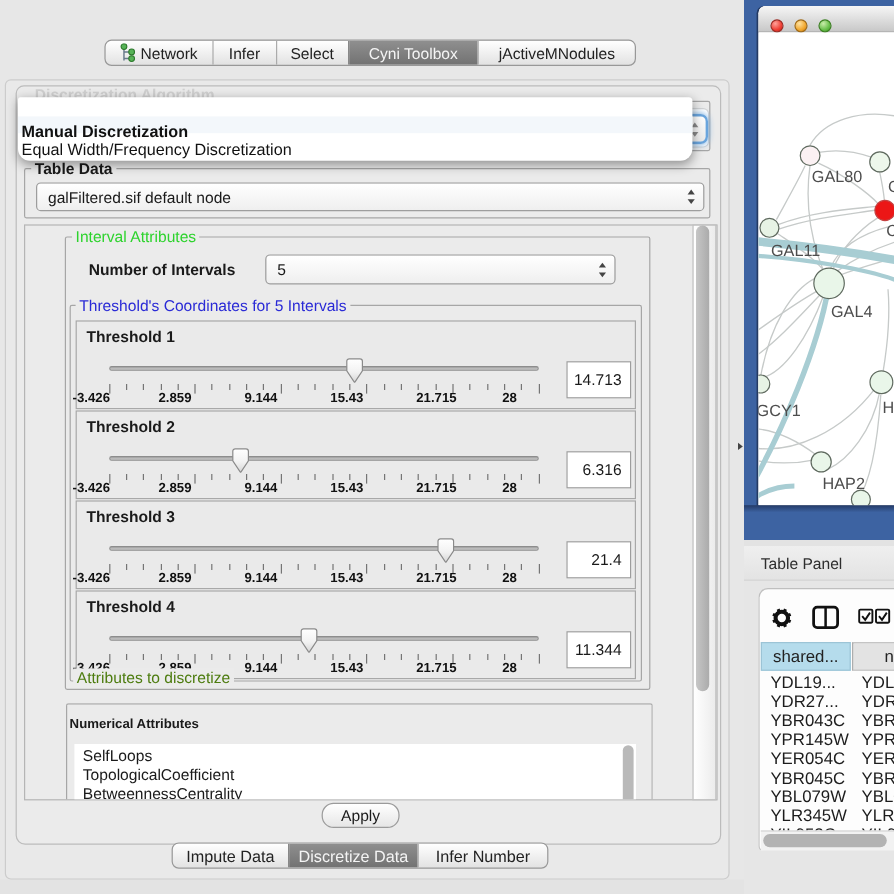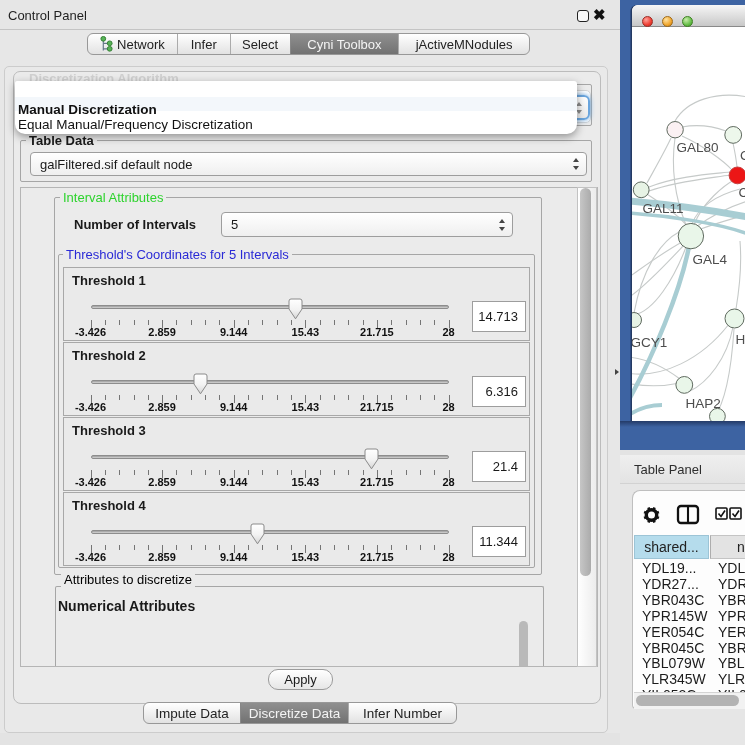--- a/index.html
+++ b/index.html
@@ -30,21 +30,21 @@
 .arrdn{border-top:4.5px solid #444}
 
 #spane{position:absolute;left:20px;top:187px;width:578px;height:480px;border:1px solid #b5b5b5;background:#ebebeb;overflow:hidden}
 #vsb{position:absolute;left:577px;top:187px;width:20px;height:480px;background:linear-gradient(to right,#ffffff,#ececec);border:1px solid #c2c2c2}
 #vthumb{position:absolute;left:580px;top:188px;width:11px;height:388px;background:linear-gradient(to right,#c6c6c6,#ababab);border-radius:6px}
 
 .tbox{position:absolute;width:467px;height:74px;border:1px solid #a8a8a8;background:#eaeaea}
 .tlab{position:absolute;left:8px;top:5px;font-size:13px;font-weight:bold;color:#1a1a1a}
 .track{position:absolute;height:4px;background:linear-gradient(#9b9b9b,#d6d6d6);border:1px solid #8d8d8d;border-radius:2px}
 .tick{position:absolute;width:1px;background:#757575}
-.slab{position:absolute;width:60px;text-align:center;font-size:11px;font-weight:bold;color:#111}
+.slab{position:absolute;width:60px;text-align:left;font-size:11px;font-weight:bold;color:#111}
 .thumb{position:absolute}
 .vbox{position:absolute;left:408px;top:33px;width:54px;height:31px;background:#ffffff;border:1px solid #9d9d9d;
  font-size:13px;color:#1a1a1a;display:flex;align-items:center;justify-content:flex-end;padding-right:7px}
 
 #popup{position:absolute;left:15px;top:81px;width:562px;height:53px;background:#ffffff;
  border-radius:2px 3px 10px 10px;box-shadow:0 3px 9px rgba(0,0,0,0.38);z-index:40}
 
 #alist{position:absolute;left:61px;top:619px;width:468px;height:47px;background:#ffffff;font-size:13px;color:#1a1a1a}
 
 #applybtn{position:absolute;left:268px;top:669px;width:65px;height:21px;background:linear-gradient(#ffffff,#e6e6e6);
@@ -59,25 +59,20 @@
 
 #tpbar{position:absolute;left:620px;top:455px;width:125px;height:29px;background:linear-gradient(#efefef,#e3e3e3);border-bottom:1px solid #d2d2d2}
 #tpbar div{position:absolute;left:14px;top:7px;font-size:13px;color:#2e2e2e}
 #tparea{position:absolute;left:620px;top:484px;width:125px;height:261px;background:#e6e6e6}
 #tcard{position:absolute;left:632px;top:490px;width:113px;height:219px;background:#fdfdfd;border:1px solid #bfbfbf;border-radius:8px 0 0 4px;border-right:none}
 .hcell{position:absolute;top:44px;height:24px;font-size:14px;color:#222;display:flex;align-items:center}
 .trow{position:absolute;font-size:14px;color:#1c1c1c;white-space:nowrap}
 </style></head><body>
 
 <div id="win">
-<div id="titlebar">
-      <div id="title">Control Panel</div>
-      <div id="maxbox"></div>
-      <div id="closex">✖</div>
-    </div>
 <div class="tabbar" style="left:87px;top:33px;width:443px">
 <div class="seg" style="width:89px"><svg width="13" height="17" viewBox="0 0 13 17" style="margin-right:4px">
           <path d="M3.3 3 L3.3 14.5 M3.3 7.3 L9.7 7.3 M3.3 12.8 L9.7 12.8" stroke="#67798a" stroke-width="1.2" fill="none"></path>
           <circle cx="3.3" cy="2.8" r="2.4" fill="#57b357" stroke="#2d7a2d" stroke-width="0.9"></circle>
           <circle cx="9.7" cy="7.3" r="2.4" fill="#57b357" stroke="#2d7a2d" stroke-width="0.9"></circle>
           <circle cx="9.7" cy="12.8" r="2.4" fill="#57b357" stroke="#2d7a2d" stroke-width="0.9"></circle>
         </svg>Network</div>
 <div class="seg" style="width:53px">Infer</div>
 <div class="seg" style="width:60px">Select</div>
 <div class="seg sel" style="width:109px">Cyni Toolbox</div>
@@ -287,36 +282,39 @@
               <stop offset="0" stop-color="#ffffff"></stop>
               <stop offset="0.55" stop-color="#f2f2f2"></stop>
               <stop offset="1" stop-color="#d6d6d6"></stop>
             </linearGradient>
           </defs>
           <path d="M3,1 h9 a2,2 0 0 1 2,2 v8 l-6.5,9.8 -6.5,-9.8 v-8 a2,2 0 0 1 2,-2 z" fill="url(#tg4)" stroke="#8a8a8a" stroke-width="1"></path>
         </svg>
         <div class="vbox">11.344</div>
       </div>
 <div class="group" style="left:34px;top:398px;width:489px;height:120px;border-bottom:none"></div>
-<div class="glab" style="left:40px;top:384px;color:#000000">Attributes to discretize</div>
-<div class="abs bold" style="left:37px;top:410px;font-size:14px">Numerical Attributes</div>
+<div class="glab" style="left:40px;top:369px;color:#4d7c0f">Attributes to discretize</div>
+<div class="abs bold" style="left:37px;top:410px;font-size:11px">Numerical Attributes</div>
+<div id="alist" style="left:41px;top:432px">
+        <div style="padding:2px 0 0 7px;line-height:15.9px">SelfLoops<br>TopologicalCoefficient<br>BetweennessCentrality</div>
+      </div>
 <div class="abs" style="left:497.5px;top:433px;width:9px;height:60px;background:#b9b9b9;border-radius:5px"></div>
 </div>
 <div id="vsb"></div>
     <div id="vthumb"></div>
 <div id="applybtn">Apply</div>
 <div class="tabbar" style="left:143px;top:702px;width:314px;font-size:13.5px">
 <div class="seg" style="width:96px">Impute Data</div>
 <div class="seg sel" style="width:108px">Discretize Data</div>
 <div class="seg" style="width:108px">Infer Number</div>
 </div>
 <div id="popup">
 <div style="position:absolute;left:0;top:16px;width:562px;height:14px;background:#f3f7fb"></div>
 <div style="position:absolute;left:3px;top:21px;font-size:13.5px;font-weight:bold;color:#111">Manual Discretization</div>
-<div style="position:absolute;left:3px;top:36px;font-size:13.5px;color:#111">Equal Manual/Frequency Discretization</div>
+<div style="position:absolute;left:3px;top:36px;font-size:13.5px;color:#111">Equal Width/Frequency Discretization</div>
 </div>
 <div class="abs" style="left:615px;top:369px;width:0;height:0;border-top:3px solid transparent;border-bottom:3px solid transparent;border-left:4px solid #444"></div>
 </div>
 <div id="bluearea"></div>
 <div class="abs" style="left:620px;top:421px;width:125px;height:6px;background:linear-gradient(rgba(15,25,55,0.55),rgba(15,25,55,0));z-index:5"></div>
 <div id="macwin">
 <div id="mactb">
 <div class="mbtn" style="left:10px;background:radial-gradient(circle at 35% 30%,#ffa29a,#ee3b30 62%,#b92c22);border:0.5px solid #9c2b24"></div>
 <div class="mbtn" style="left:30px;background:radial-gradient(circle at 35% 30%,#ffe2a0,#f0a52b 62%,#c07a18);border:0.5px solid #a06a16"></div>
 <div class="mbtn" style="left:50px;background:radial-gradient(circle at 35% 30%,#c8ecaa,#64bd47 62%,#449427);border:0.5px solid #3c8122"></div>

